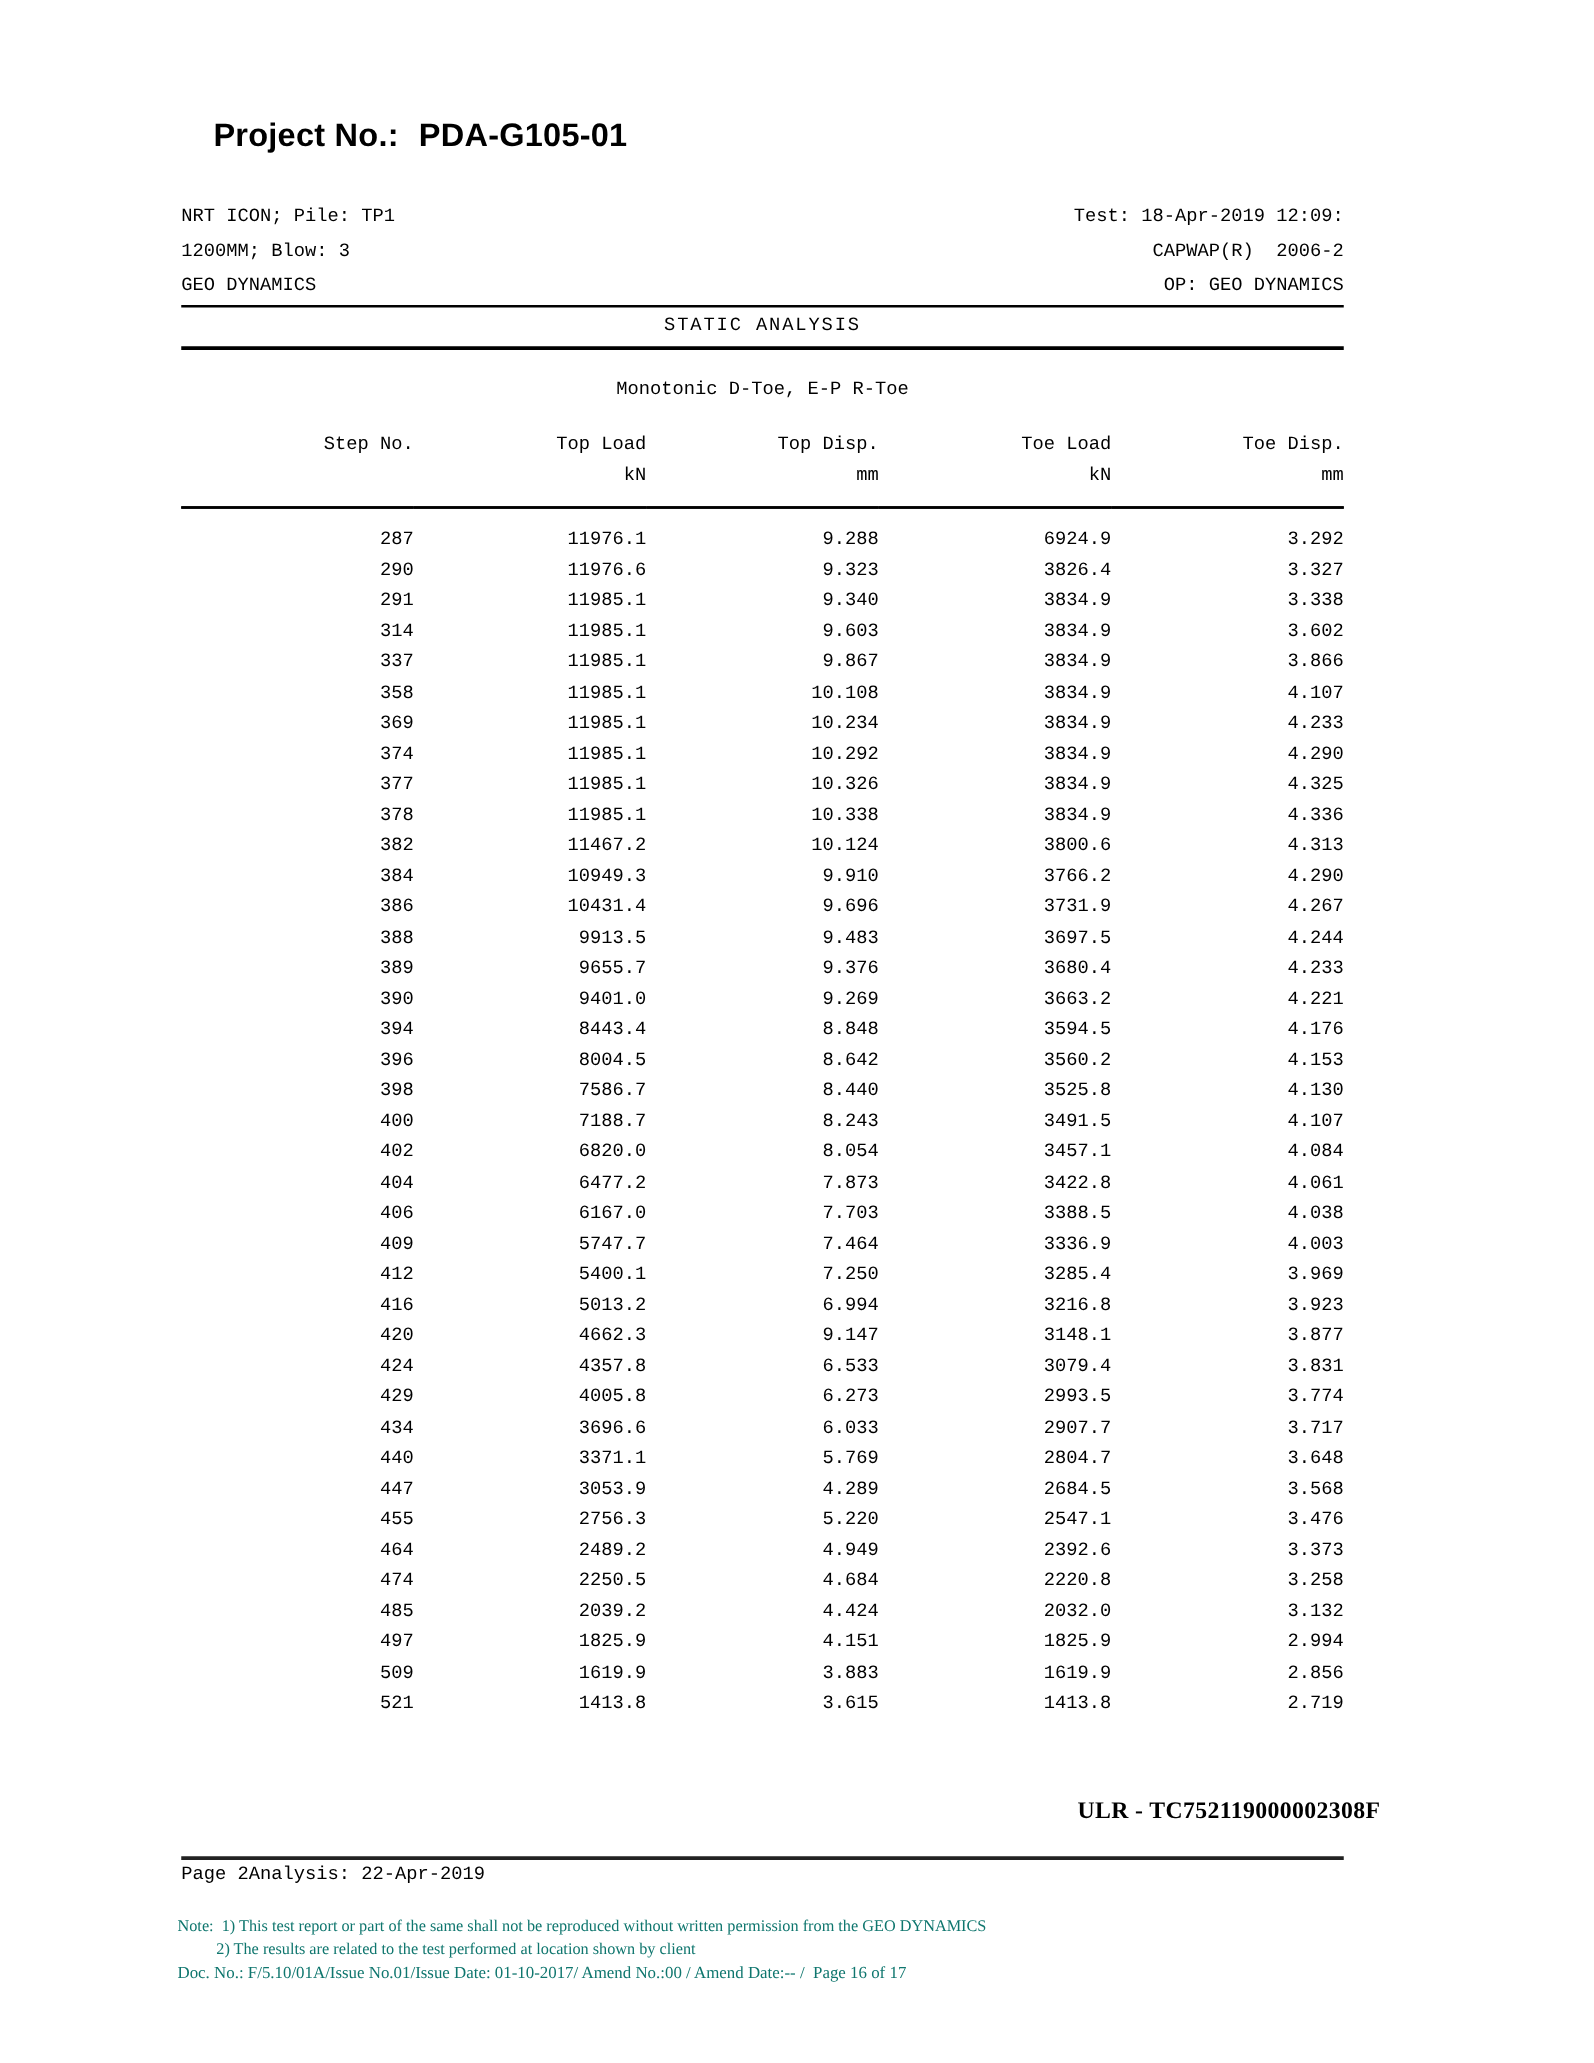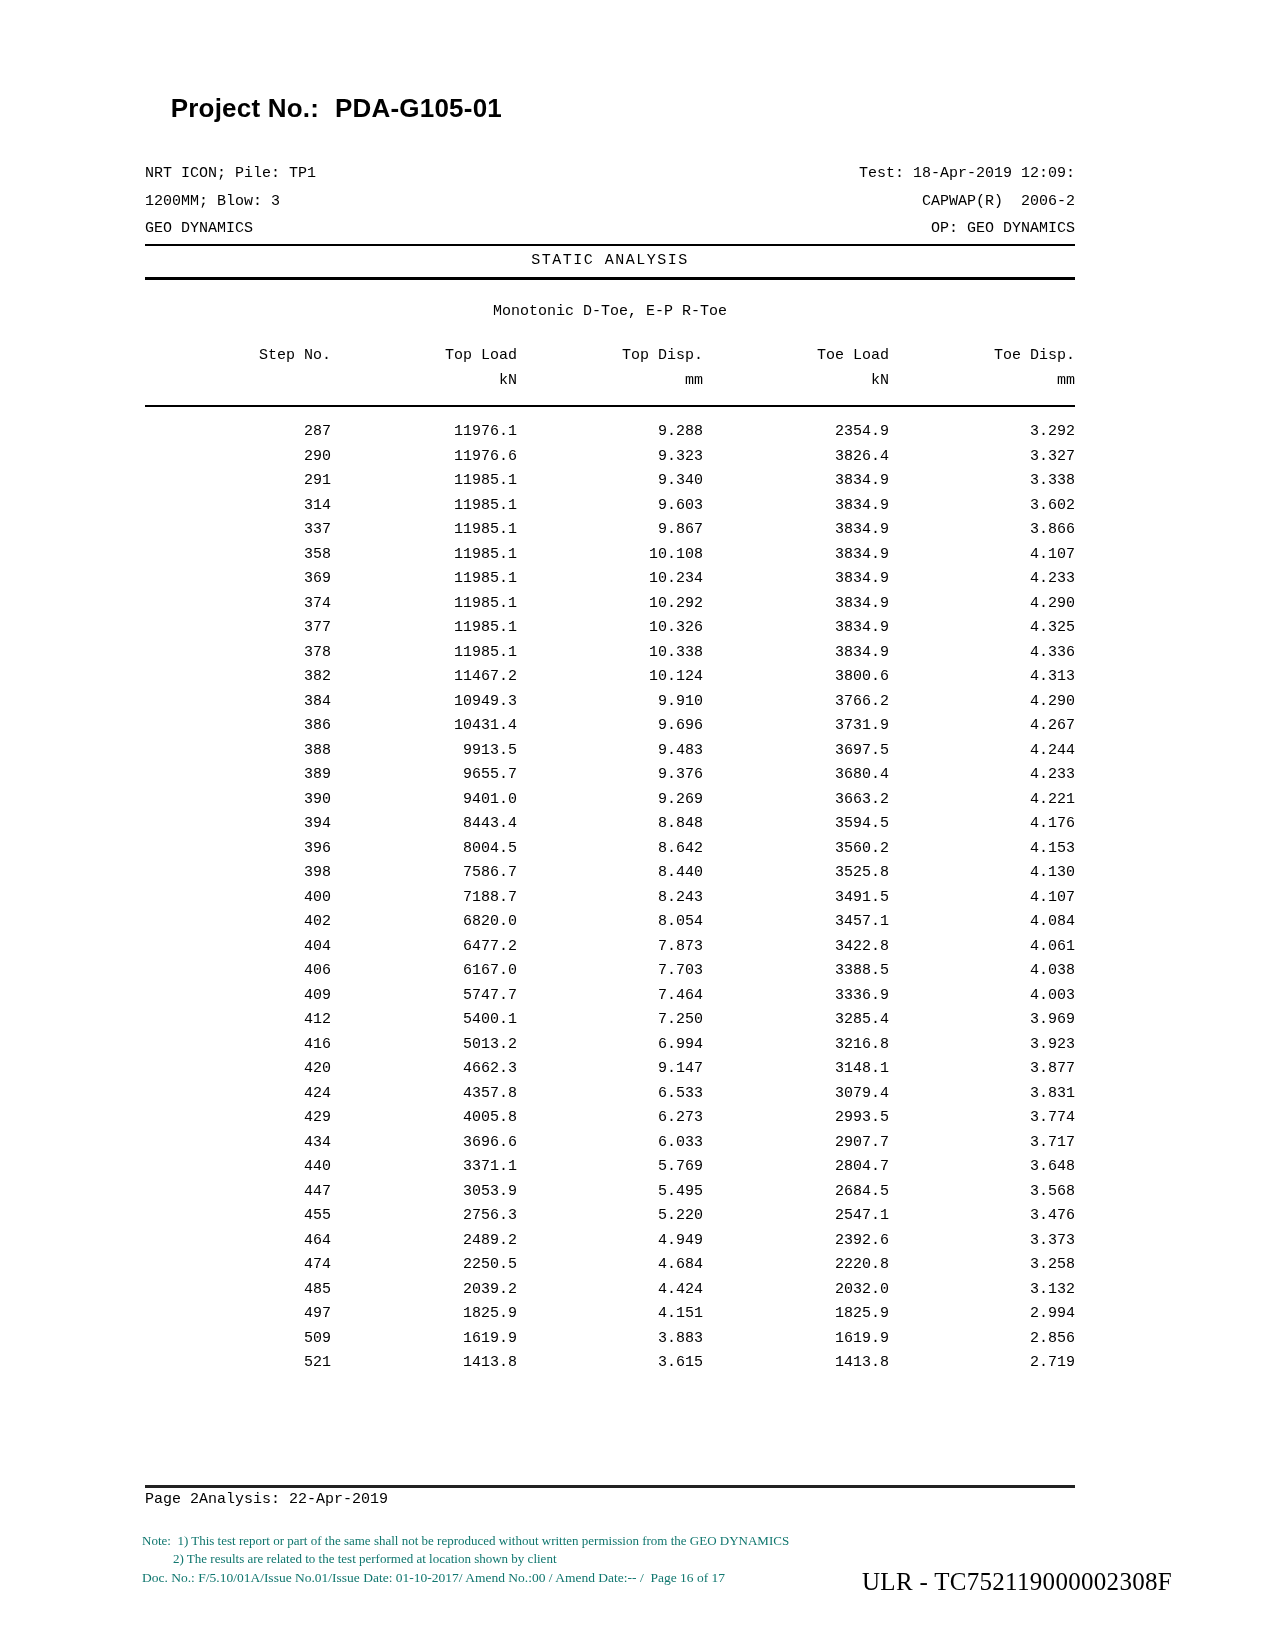--- a/index.html
+++ b/index.html
@@ -61,23 +61,23 @@
   .notes{
     position:absolute;left:142px;top:1532px;width:720px;
     font-family:"Liberation Serif","DejaVu Serif",serif;
     font-size:13px;line-height:18px;color:#0f766e;
   }
   .notes .line{white-space:pre;}
   .notes .indent{margin-left:31px;}
   .notes .docline{font-size:13.5px;margin-top:0.5px;}
 
   .ulr{
-    position:absolute;left:862px;top:1568px;
+    position:absolute;left:862px;top:1438px;
     font-family:"Liberation Serif","DejaVu Serif",serif;
-    font-weight:normal;font-size:25px;letter-spacing:0.3px;white-space:pre;
+    font-weight:bold;font-size:19px;letter-spacing:0.3px;white-space:pre;
   }
 </style>
 </head>
 <body>
 
 <div class="page">
 
   <div class="doc-title">
     <span class="label">Project No.:</span><span class="value">PDA-G105-01</span>
   </div>
@@ -126,21 +126,21 @@
           <th>mm</th>
           <th>kN</th>
           <th>mm</th>
         </tr>
       </thead>
       <tbody id="table-body">
           <tr>
       <td>287</td>
       <td>11976.1</td>
       <td>9.288</td>
-      <td>2354.9</td>
+      <td>6924.9</td>
       <td>3.292</td>
     </tr>
           <tr>
       <td>290</td>
       <td>11976.6</td>
       <td>9.323</td>
       <td>3826.4</td>
       <td>3.327</td>
     </tr>
           <tr>
@@ -342,21 +342,21 @@
           <tr>
       <td>440</td>
       <td>3371.1</td>
       <td>5.769</td>
       <td>2804.7</td>
       <td>3.648</td>
     </tr>
           <tr>
       <td>447</td>
       <td>3053.9</td>
-      <td>5.495</td>
+      <td>4.289</td>
       <td>2684.5</td>
       <td>3.568</td>
     </tr>
           <tr>
       <td>455</td>
       <td>2756.3</td>
       <td>5.220</td>
       <td>2547.1</td>
       <td>3.476</td>
     </tr>

